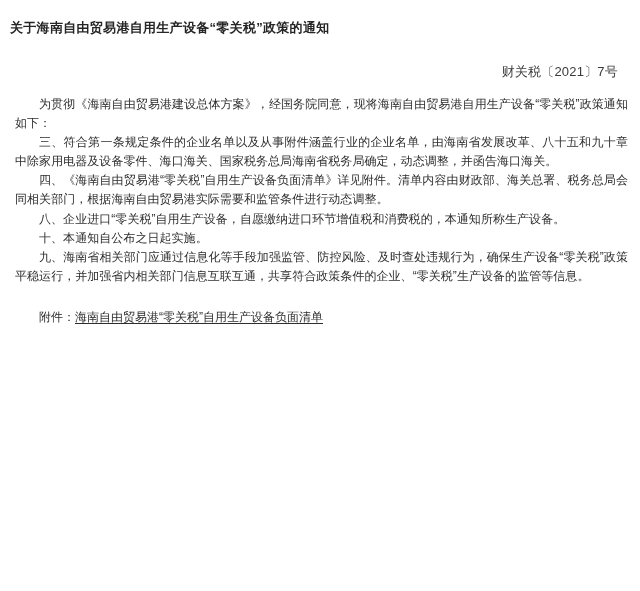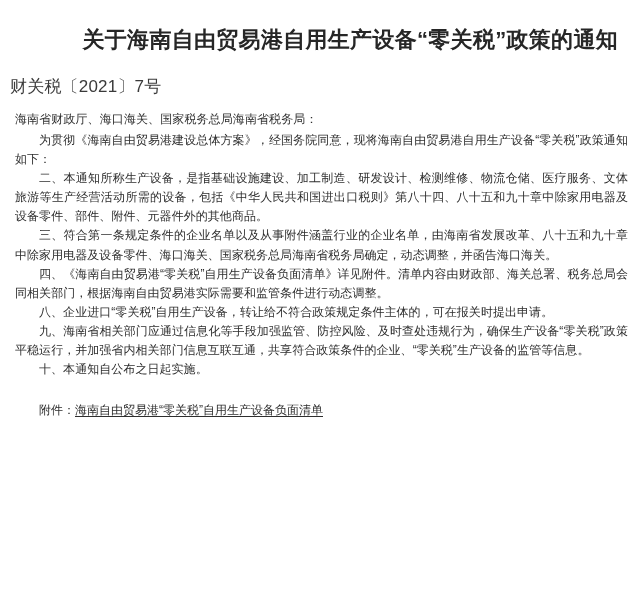--- a/index.html
+++ b/index.html
@@ -15,34 +15,34 @@
     overflow: hidden;
   }
   .page {
     width: 640px;
     height: 591px;
     box-sizing: border-box;
     padding: 0 10px;
     position: relative;
   }
   .doc-title {
-    text-align: right;
-    font-size: 22px;
+    text-align: left;
+    font-size: 13px;
     font-weight: bold;
     color: #262626;
     letter-spacing: 0.3px;
-    margin: 12px;
+    margin: 0;
     padding-top: 16px;
     line-height: 24px;
   }
   .doc-number {
-    text-align: left;
-    font-size: 17px;
+    text-align: right;
+    font-size: 13px;
     color: #3a3a3a;
-    margin: 0;
+    margin: 12px;
     padding-top: 11px;
     letter-spacing: 0.2px;
   }
   .recipient {
     font-size: 12px;
     color: #2e2e2e;
     margin: 0;
     padding-top: 12px;
     padding-left: 5px;
     line-height: 19px;
@@ -77,32 +77,30 @@
 </style>
 </head>
 <body>
 
 <div class="page">
 
   <h1 class="doc-title">关于海南自由贸易港自用生产设备“零关税”政策的通知</h1>
 
   <p class="doc-number">财关税〔2021〕7号</p>
 
-  <p class="recipient">海南省财政厅、海口海关、国家税务总局海南省税务局：</p>
 
   <div class="body-block">
 
     <p class="para">为贯彻《海南自由贸易港建设总体方案》，经国务院同意，现将海南自由贸易港自用生产设备“零关税”政策通知如下：</p>
 
-    <p class="para">二、本通知所称生产设备，是指基础设施建设、加工制造、研发设计、检测维修、物流仓储、医疗服务、文体旅游等生产经营活动所需的设备，包括《中华人民共和国进出口税则》第八十四、八十五和九十章中除家用电器及设备零件、部件、附件、元器件外的其他商品。</p>
     <p class="para">三、符合第一条规定条件的企业名单以及从事附件涵盖行业的企业名单，由海南省发展改革、八十五和九十章中除家用电器及设备零件、海口海关、国家税务总局海南省税务局确定，动态调整，并函告海口海关。</p>
     <p class="para">四、《海南自由贸易港“零关税”自用生产设备负面清单》详见附件。清单内容由财政部、海关总署、税务总局会同相关部门，根据海南自由贸易港实际需要和监管条件进行动态调整。</p>
-    <p class="para">八、企业进口“零关税”自用生产设备，转让给不符合政策规定条件主体的，可在报关时提出申请。</p>
+    <p class="para">八、企业进口“零关税”自用生产设备，自愿缴纳进口环节增值税和消费税的，本通知所称生产设备。</p>
+    <p class="para">十、本通知自公布之日起实施。</p>
     <p class="para">九、海南省相关部门应通过信息化等手段加强监管、防控风险、及时查处违规行为，确保生产设备“零关税”政策平稳运行，并加强省内相关部门信息互联互通，共享符合政策条件的企业、“零关税”生产设备的监管等信息。</p>
-    <p class="para">十、本通知自公布之日起实施。</p>
 
   </div>
 
   <p class="attachment">
     <span>附件：</span><span class="ul">海南自由贸易港“零关税”自用生产设备负面清单</span>
   </p>
 
 </div>
 
 </body></html>

